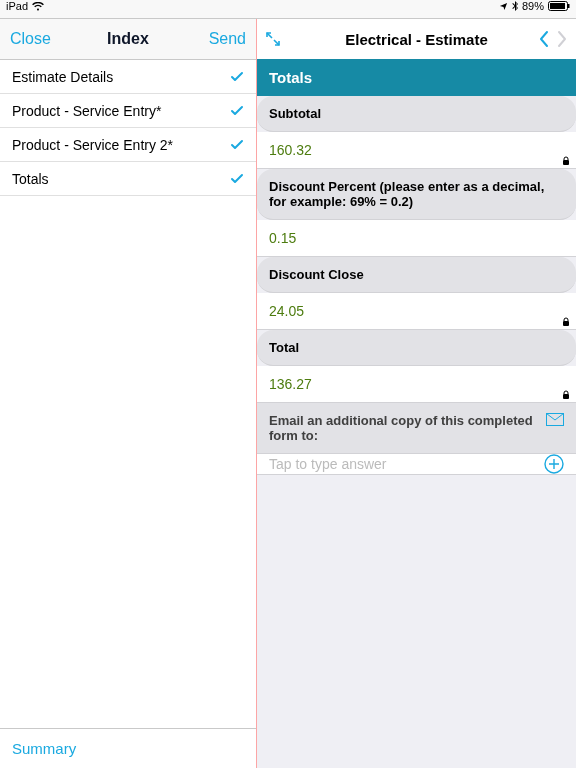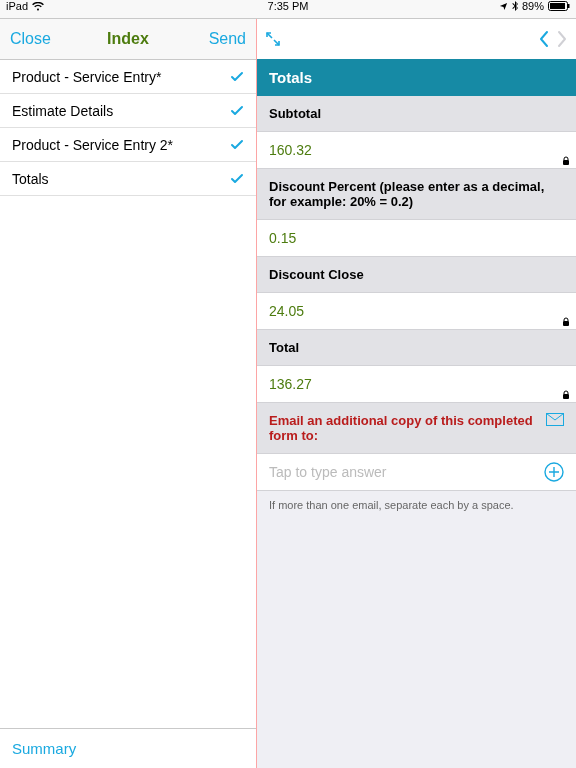--- a/index.html
+++ b/index.html
@@ -5,58 +5,57 @@
   * { box-sizing: border-box; margin: 0; padding: 0; }
   html, body { width: 576px; height: 768px; font-family: -apple-system, "Helvetica Neue", Helvetica, Arial, sans-serif; background: #fff; overflow: hidden; }
   .root { display: flex; flex-direction: column; width: 576px; height: 768px; }
   .statusbar { height: 18px; background: #f8f8f8; display: flex; align-items: flex-start; justify-content: space-between; padding: 0 6px; font-size: 11px; color: #000; }
   .statusbar .left, .statusbar .right { display: flex; align-items: center; gap: 4px; }
   .statusbar .center { position: absolute; left: 0; right: 0; text-align: center; font-size: 11px; pointer-events:none;}
   .panes { flex: 1; display: flex; border-top: 1px solid #c9c9c9; }
   .left-pane { width: 257px; border-right: 1px solid #fca5a5; display: flex; flex-direction: column; background: #fff; }
   .right-pane { flex: 1; display: flex; flex-direction: column; background: #efeff4; }
   .navbar { height: 40px; display: flex; align-items: center; justify-content: space-between; padding: 0 10px; background: #f8f8f8; position: relative; }
-  .navbar .title { position: absolute; left: 0; right: 0; text-align: center; font-size: 16px; font-weight: 600; color: #4d7c0f; pointer-events:none;}
+  .navbar .title { position: absolute; left: 0; right: 0; text-align: center; font-size: 16px; font-weight: 600; color: #0f172a; pointer-events:none;}
   .navlink { color: #1aa9e0; font-size: 16px; background: none; border: none; cursor: pointer; }
   .list { flex: 1; overflow: auto; border-top: 1px solid #c9c9c9; }
   .list-row { height: 34px; display: flex; align-items: center; justify-content: space-between; padding: 0 12px; border-bottom: 1px solid #e0e0e0; font-size: 14px; color: #000; }
   .check { color: #1aa9e0; }
   .footer { height: 40px; border-top: 1px solid #c9c9c9; display: flex; align-items: center; padding: 8px 12px; background: #fff; }
   .footer .link { color: #1aa9e0; font-size: 15px; }
   .r-navbar { height: 40px; background: #fff; display: flex; align-items: center; justify-content: space-between; padding: 0 8px; position: relative; }
   .r-navbar .title { position: absolute; left: 0; right: 0; text-align: center; font-size: 15px; font-weight: 600; color: #000; pointer-events:none;}
   .expand { color: #1aa9e0; }
   .navarrows { display: flex; gap: 8px; align-items: center;}
   .section-header { background: #168aa5; color: #fff; font-weight: 600; font-size: 15px; padding: 10px 12px; }
-  .label-row { background: #e2e2e6; color: #000; font-weight: 700; font-size: 13px; padding: 10px 12px; border-bottom: 1px solid #d2d2d6; }
+  .label-row { background: #e2e2e6; color: #000; font-weight: 700; font-size: 13px; padding: 10px 12px; border-bottom: 1px solid #d2d2d6; border-radius: 16px; }
   .value-row { background: #fff; color: #4d7c0f; font-size: 14px; padding: 10px 12px; border-bottom: 1px solid #d2d2d6; display: flex; align-items: center; justify-content: space-between; position: relative;}
   .lock { position:absolute; right:6px; bottom:2px; color: #000; font-size: 10px; }
-  .email-row { background: #e2e2e6; color: #b91c1c; font-weight: 700; font-size: 13px; padding: 10px 12px; border-bottom: 1px solid #d2d2d6; display: flex; justify-content: space-between; align-items: flex-start; gap: 10px;}
+  .email-row { background: #e2e2e6; color: #404040; font-weight: 700; font-size: 13px; padding: 10px 12px; border-bottom: 1px solid #d2d2d6; display: flex; justify-content: space-between; align-items: flex-start; gap: 10px;}
   .email-row .mail-icon { color: #1aa9e0; flex-shrink: 0;}
-  .input-row { background: #fff; padding: 8px 12px; border-bottom: 1px solid #d2d2d6; display: flex; align-items: center; gap:8px;}
+  .input-row { background: #fff; padding: 0 12px; border-bottom: 1px solid #d2d2d6; display: flex; align-items: center; gap:8px;}
   .input-row input { flex: 1; border: none; font-size: 14px; color: #bbb; background: transparent; outline: none; }
   .input-row input::placeholder { color: #bbb; }
   .plus { color: #1aa9e0; }
   .hint { font-size: 11px; color: #666; padding: 8px 12px; background: #efeff4;}
   svg { display: block; }
 </style>
 </head>
 <body>
 
 <div class="root">
   <div class="statusbar">
     <div class="left">
       <span>iPad</span>
       <span>
         <svg width="12" height="9" viewBox="0 0 12 9">
             <path d="M6 8.5c.6 0 1-.5 1-1s-.4-1-1-1-1 .5-1 1 .4 1 1 1zM3.2 5.3a4 4 0 0 1 5.6 0l1-1a5.4 5.4 0 0 0-7.6 0l1 1zM1.1 3.2a7 7 0 0 1 9.8 0l1-1a8.4 8.4 0 0 0-11.8 0l1 1z" fill="#000"></path>
           </svg>
       </span>
     </div>
-    <div class="center">7:35 PM</div>
     <div class="right">
       <span>
         <svg width="9" height="9" viewBox="0 0 10 10">
             <path d="M9 1L1 4.5 5 5.5 6 9 9 1z" fill="#000"></path>
           </svg>
       </span>
       <span>
         <svg width="6" height="10" viewBox="0 0 6 10">
             <path d="M3 0v4L1 2 .3 2.7 2.6 5 .3 7.3 1 8l2-2v4l3-3-2-2 2-2-3-3zm1 2l1 1-1 1V2zm0 4l1 1-1 1V6z" fill="#000"></path>
           </svg>
@@ -74,29 +73,29 @@
 
   <div class="panes">
     <div class="left-pane">
       <div class="navbar">
         <button class="navlink">Close</button>
         <div class="title">Index</div>
         <button class="navlink">Send</button>
       </div>
       <div class="list">
         <div class="list-row">
+          <span>Estimate Details</span>
+          <span class="check">
+              <svg width="14" height="14" viewBox="0 0 14 14">
+                <path d="M2 7l3 3 7-7" stroke="#1aa9e0" stroke-width="2" fill="none" stroke-linecap="round" stroke-linejoin="round"></path>
+              </svg>
+            </span>
+        </div>
+        <div class="list-row">
           <span>Product - Service Entry*</span>
-          <span class="check">
-              <svg width="14" height="14" viewBox="0 0 14 14">
-                <path d="M2 7l3 3 7-7" stroke="#1aa9e0" stroke-width="2" fill="none" stroke-linecap="round" stroke-linejoin="round"></path>
-              </svg>
-            </span>
-        </div>
-        <div class="list-row">
-          <span>Estimate Details</span>
           <span class="check">
               <svg width="14" height="14" viewBox="0 0 14 14">
                 <path d="M2 7l3 3 7-7" stroke="#1aa9e0" stroke-width="2" fill="none" stroke-linecap="round" stroke-linejoin="round"></path>
               </svg>
             </span>
         </div>
         <div class="list-row">
           <span>Product - Service Entry 2*</span>
           <span class="check">
               <svg width="14" height="14" viewBox="0 0 14 14">
@@ -119,20 +118,21 @@
     </div>
 
     <div class="right-pane">
       <div class="r-navbar">
         <span class="expand">
           <svg width="16" height="16" viewBox="0 0 16 16">
               <path d="M2 6V2h4M14 10v4h-4" stroke="#1aa9e0" stroke-width="1.6" fill="none"></path>
               <path d="M2 2l5 5M14 14l-5-5" stroke="#1aa9e0" stroke-width="1.6"></path>
             </svg>
         </span>
+        <div class="title">Electrical - Estimate</div>
         <div class="navarrows">
           <span>
               <svg width="11" height="18" viewBox="0 0 11 18">
                 <path d="M9 2L3 9l6 7" stroke="#1aa9e0" stroke-width="2" fill="none" stroke-linecap="round" stroke-linejoin="round"></path>
               </svg>
             </span>
           <span>
               <svg width="11" height="18" viewBox="0 0 11 18">
                 <path d="M2 2l6 7-6 7" stroke="#d0d0d5" stroke-width="2" fill="none" stroke-linecap="round" stroke-linejoin="round"></path>
               </svg>
@@ -146,21 +146,21 @@
       <div class="value-row">
         <span>160.32</span>
         <span class="lock">
             <svg width="8" height="10" viewBox="0 0 8 10">
               <path d="M2 4V3a2 2 0 1 1 4 0v1" stroke="#000" stroke-width="1" fill="none"></path>
               <rect x="1" y="4" width="6" height="5" rx="1" fill="#000"></rect>
             </svg>
           </span>
       </div>
 
-      <div class="label-row">Discount Percent (please enter as a decimal, for example: 20% = 0.2)</div>
+      <div class="label-row">Discount Percent (please enter as a decimal, for example: 69% = 0.2)</div>
       <div class="value-row">
         <span>0.15</span>
       </div>
 
       <div class="label-row">Discount Close</div>
       <div class="value-row">
         <span>24.05</span>
         <span class="lock">
             <svg width="8" height="10" viewBox="0 0 8 10">
               <path d="M2 4V3a2 2 0 1 1 4 0v1" stroke="#000" stroke-width="1" fill="none"></path>
@@ -191,16 +191,15 @@
       </div>
       <div class="input-row">
         <input type="text" placeholder="Tap to type answer" style="">
         <span class="plus">
           <svg width="20" height="20" viewBox="0 0 20 20">
               <circle cx="10" cy="10" r="9" fill="none" stroke="#1aa9e0" stroke-width="1.4"></circle>
               <path d="M10 5v10M5 10h10" stroke="#1aa9e0" stroke-width="1.4"></path>
             </svg>
         </span>
       </div>
-      <div class="hint">If more than one email, separate each by a space.</div>
     </div>
   </div>
 </div>
 
 </body></html>

